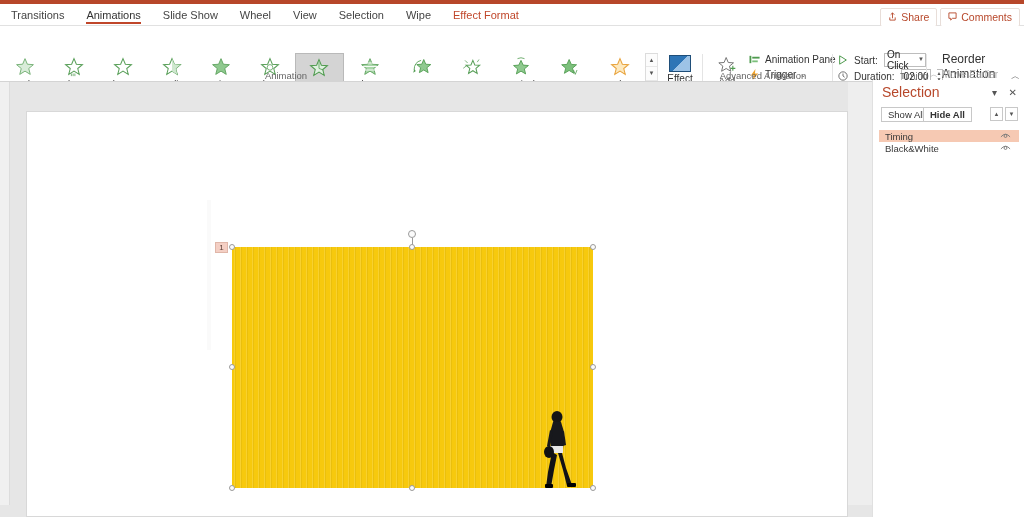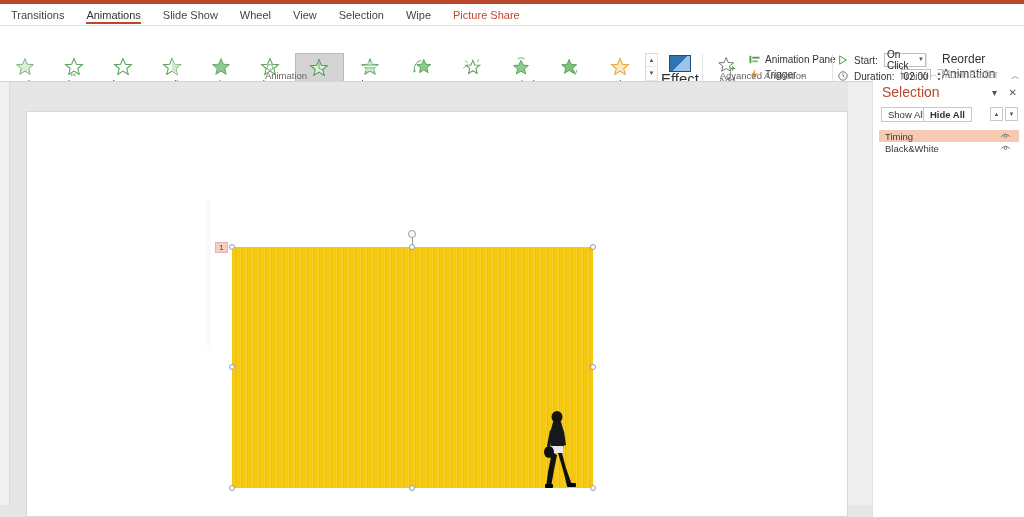--- a/index.html
+++ b/index.html
@@ -107,21 +107,21 @@
   
   .effect-options {
     position: absolute; left: 660px; top: 27px; width: 40px; height: 44px;
     display: flex; flex-direction: column; align-items: center;
   }
   .eo-icon {
     width: 22px; height: 18px; margin-top: 2px;
     background: linear-gradient(135deg,#2e75b6 0 50%, #9dc3e6 50% 100%);
     border: 1px solid #1f4e79;
   }
-  .eo-label { font-size: 15px; color: #333; text-align: right; line-height: 10.5px; margin-top: 2px; }
+  .eo-label { font-size: 10px; color: #333; text-align: right; line-height: 10.5px; margin-top: 2px; }
 
   
   .add-animation {
     position: absolute; left: 706px; top: 27px; width: 42px; height: 44px;
     display: flex; flex-direction: column; align-items: center;
   }
   .aa-label { font-size: 9.3px; color: #333; text-align: center; line-height: 10.5px; }
 
   .adv-list { position: absolute; left: 748px; top: 26px; width: 88px; }
   .adv-row {
@@ -266,23 +266,42 @@
 
 <div class="tabstrip">
   <div class="tabs">
     <div class="tab">Transitions</div>
     <div class="tab active">Animations</div>
     <div class="tab">Slide Show</div>
     <div class="tab">Wheel</div>
     <div class="tab">View</div>
     <div class="tab">Selection</div>
     <div class="tab">Wipe</div>
-    <div class="tab contextual">Picture Share</div>
-  </div>
-
+    <div class="tab contextual">Effect Format</div>
+  </div>
+
+  <div class="topright">
+    <div class="tr-btn">
+      <span>
+        <svg width="9" height="9" viewBox="0 0 10 10">
+            <path d="M2 6 L2 9 L8 9 L8 6" fill="none" stroke="#b7472a" stroke-width="1"></path>
+            <path d="M5 7 L5 1 M3 3 L5 1 L7 3" fill="none" stroke="#b7472a" stroke-width="1"></path>
+          </svg>
+      </span>
+      <span>Share</span>
+    </div>
+    <div class="tr-btn">
+      <span>
+        <svg width="9" height="9" viewBox="0 0 10 10">
+            <path d="M1 1 H9 V7 H5 L3 9 V7 H1 Z" fill="none" stroke="#b7472a" stroke-width="1"></path>
+          </svg>
+      </span>
+      <span>Comments</span>
+    </div>
+  </div>
 </div>
 
 <div class="ribbon">
 
   <div class="gallery">
 
     <div class="anim-item">
       <div class="anim-icon">
         <svg width="22" height="21" viewBox="0 0 24 24">
             <polygon points="12,3 14.7,9.4 21.6,9.9 16.3,14.3 18,21 12,17.3 6,21 7.7,14.3 2.4,9.9 9.3,9.4" fill="#d9ecd9" stroke="#6aaa6a" stroke-width="1"></polygon>

